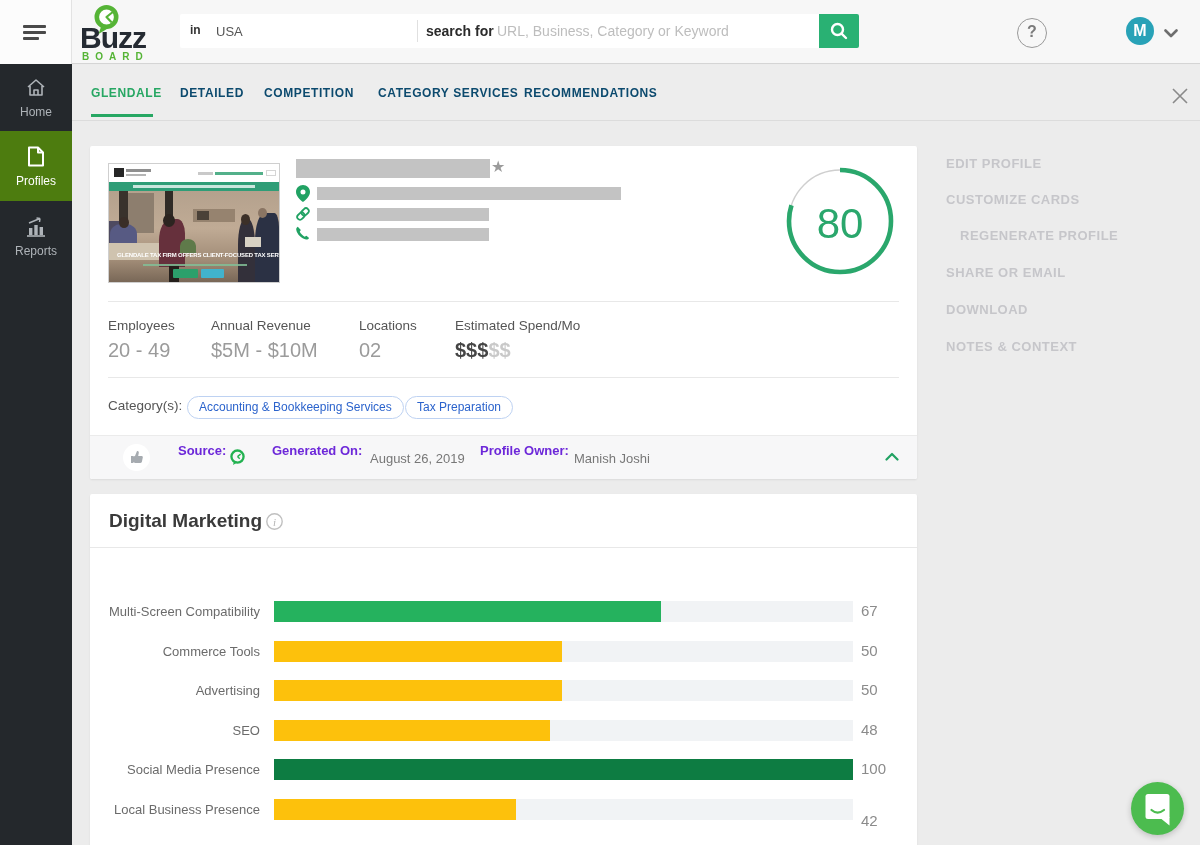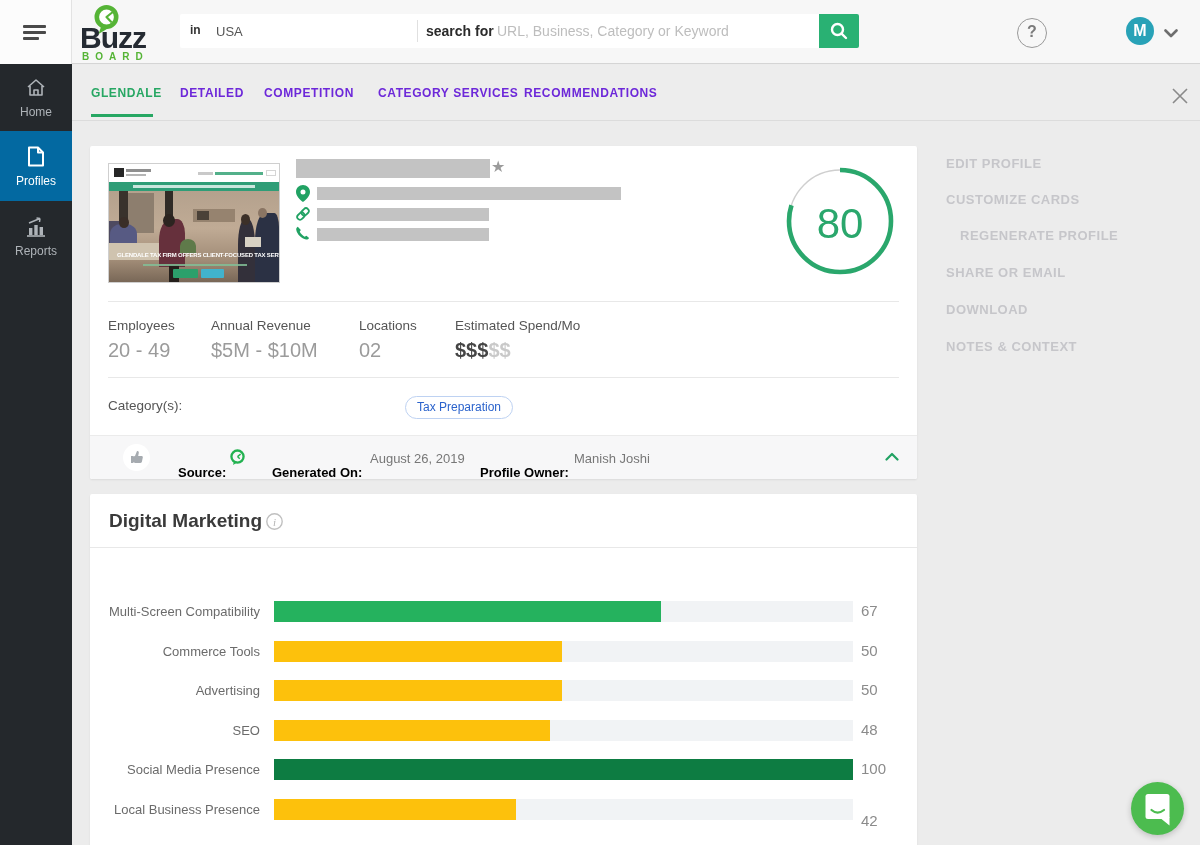--- a/index.html
+++ b/index.html
@@ -27,24 +27,24 @@
 #sbtn svg { position:absolute; left:10px; top:7px; }
 
 #help { position:absolute; left:1017px; top:18px; width:30px; height:30px; border:1.5px solid #999999; border-radius:50%; color:#7a7a7a; font-size:16px; font-weight:bold; text-align:center; line-height:26px; }
 #avatar { position:absolute; left:1126px; top:17px; width:28px; height:28px; background:#28a2b7; border-radius:50%; color:#fff; font-size:16px; font-weight:bold; text-align:center; line-height:28px; }
 #caretdown { position:absolute; left:1164px; top:26px; }
 
 #sidebar { position:absolute; left:0; top:64px; width:72px; height:781px; background:#24282c; }
 .sideitem { width:72px; height:70px; color:#aeb3b8; text-align:center; padding-top:15px; }
 .sideitem:first-child { height:67px; padding-top:14px; }
 .sideitem .lbl { font-size:12px; margin-top:3px; }
-.sideitem.active { background:#0369a1; color:#fff; }
+.sideitem.active { background:#4d7c0f; color:#fff; }
 
 #tabs { position:absolute; left:72px; top:65px; width:1128px; height:56px; background:#ededed; border-bottom:1px solid #dcdcdc; }
-.tab { position:absolute; top:21px; font-size:12px; font-weight:bold; letter-spacing:0.6px; color:#6d28d9; }
+.tab { position:absolute; top:21px; font-size:12px; font-weight:bold; letter-spacing:0.6px; color:#0c4a6e; }
 .tab.active { color:#27a763; }
 #tabline { position:absolute; left:19px; top:49px; width:62px; height:3px; background:#27a763; }
 #closex { position:absolute; left:1100px; top:23px; }
 
 #pcard { position:absolute; left:90px; top:146px; width:827px; height:333px; background:#fff; border-radius:2px; box-shadow:0 1px 2px rgba(0,0,0,0.08); }
 #thumb { position:absolute; left:18px; top:17px; width:172px; height:120px; border:1px solid #cfcfcf; overflow:hidden; background:#fff; }
 .redact { position:absolute; background:#c3c3c3; }
 #star { position:absolute; left:401px; top:11px; color:#9b9b9b; font-size:16px; }
 
 #ring { position:absolute; left:696px; top:21px; }
@@ -52,21 +52,21 @@
 
 .statlbl { position:absolute; font-size:13.5px; color:#555; }
 .statval { position:absolute; font-size:20px; color:#9b9b9b; }
 .hr { position:absolute; left:18px; width:791px; height:1px; background:#e8e8e8; }
 
 #catlbl { position:absolute; left:18px; top:252px; font-size:13.5px; color:#555; }
 .pill { position:absolute; height:23px; border:1px solid #bed2f2; border-radius:12px; color:#2b63cc; font-size:12px; line-height:21px; padding:0 11px; }
 
 #srcrow { position:absolute; left:0; top:289px; width:827px; height:44px; background:#f7f7f8; border-top:1px solid #ebebeb; border-radius:0 0 2px 2px; }
 #thumbup { position:absolute; left:20px; top:8px; width:27px; height:27px; background:#fff; border-radius:50%; text-align:center; }
-.srcbold { position:absolute; top:29px; font-size:13px; font-weight:bold; color:#000000; }
+.srcbold { position:absolute; top:7px; font-size:13px; font-weight:bold; color:#6d28d9; }
 .srcreg { position:absolute; top:15px; font-size:13px; color:#777; }
 
 #dmcard { position:absolute; left:90px; top:494px; width:827px; height:351px; background:#fff; border-radius:2px 2px 0 0; box-shadow:0 1px 2px rgba(0,0,0,0.08); }
 #dmtitle { position:absolute; left:19px; top:16px; font-size:19px; font-weight:600; color:#3a3a3a; }
 #dmhr { position:absolute; left:0; top:53px; width:827px; height:1px; background:#e8e8e8; }
 #dmsub { position:absolute; left:19px; top:64px; font-size:13px; color:#8d8d8d; }
 .rowlbl { position:absolute; width:170px; text-align:right; font-size:13px; color:#6b6b6b; }
 .track { position:absolute; left:184px; width:579px; height:21px; background:#f1f3f5; }
 .bar { height:21px; }
 .rowval { position:absolute; left:771px; font-size:15px; color:#8b8b8b; }
@@ -219,20 +219,21 @@
   <div class="statlbl" style="left:18px;top:172px;">Employees</div>
   <div class="statval" style="left:18px;top:193px;">20 - 49</div>
   <div class="statlbl" style="left:121px;top:172px;">Annual Revenue</div>
   <div class="statval" style="left:121px;top:193px;">$5M - $10M</div>
   <div class="statlbl" style="left:269px;top:172px;">Locations</div>
   <div class="statval" style="left:269px;top:193px;">02</div>
   <div class="statlbl" style="left:365px;top:172px;">Estimated Spend/Mo</div>
   <div class="statval" style="left:365px;top:193px;color:#454545;font-weight:bold;">$$$<span style="color:#c9c9c9;">$$</span></div>
   <div class="hr" style="top:231px;"></div>
   <div id="catlbl">Category(s):</div>
+  <div class="pill" style="left:97px;top:250px;">Accounting &amp; Bookkeeping Services</div>
   <div class="pill" style="left:315px;top:250px;">Tax Preparation</div>
   <div id="srcrow">
     <div id="thumbup" style="left:33px;"><svg width="14" height="14" viewBox="0 0 14 14" style="margin-top:6px;">
           <path d="M1 6 h2.4 v7 H1 Z M3.4 12 l1.6 1 h5.4 c0.8 0 1.4-0.5 1.5-1.2 l0.9-4.2 c0.2-0.9-0.4-1.6-1.3-1.6 H8.2 l0.6-3.2 C9 1.9 8.4 1 7.5 1 L7 1 5 6 3.4 6.6 Z" fill="#a6abb0"></path>
         </svg></div>
     <div class="srcbold" style="left:88px;">Source:</div>
     <svg style="position:absolute;left:139px;top:13px;" width="17" height="17" viewBox="0 0 19 19">
         <circle cx="9.5" cy="8.5" r="6.8" fill="none" stroke="#23b251" stroke-width="2.6"></circle>
         <path d="M5.5 13.5 L4.6 18 L10 14.6 Z" fill="#23b251"></path>
         <path d="M9.5 8.5 L13 5.8 M9.5 8.5 L12 11" stroke="#23b251" stroke-width="1.6" fill="none"></path>

